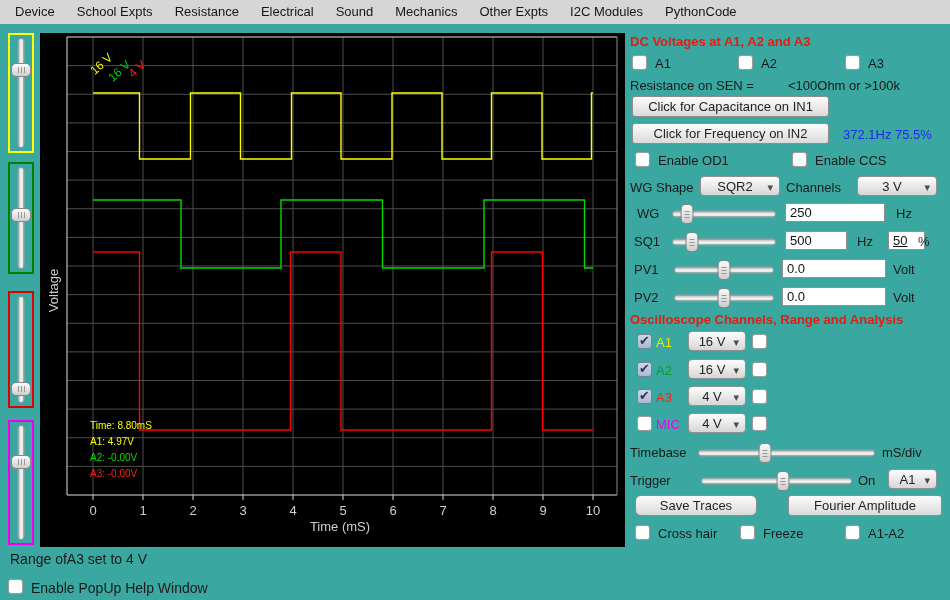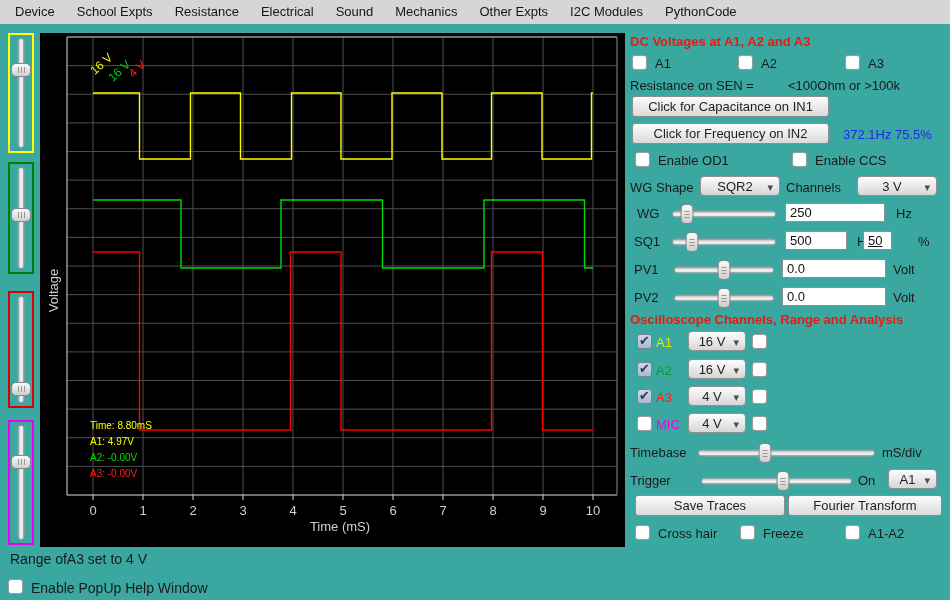--- a/index.html
+++ b/index.html
@@ -201,21 +201,21 @@
   <input class="field" style="left: 785px; top: 203px; width: 100px;" value="250">
   <span class="lbl" style="left:896px; top:206px;">Hz</span>
 
   <span class="lbl" style="left:634px; top:234px;">SQ1</span>
   <div class="hslider" style="left:672px; top:232px; width:104px;">
     <div class="hgroove"></div>
     <div class="hhandle" style="left: 19%;"></div>
   </div>
   <input class="field" style="left: 785px; top: 231px; width: 62px;" value="500">
   <span class="lbl" style="left:857px; top:234px;">Hz</span>
-  <input class="field" style="left: 863px; top: 231px; width: 29px; text-decoration: underline;" value="50">
+  <input class="field" style="left: 888px; top: 231px; width: 37px; text-decoration: underline;" value="50">
   <span class="lbl" style="left:918px; top:234px;">%</span>
 
   <span class="lbl" style="left:634px; top:262px;">PV1</span>
   <div class="hslider" style="left:674px; top:260px; width:100px;">
     <div class="hgroove"></div>
     <div class="hhandle" style="left: 50%;"></div>
   </div>
   <input class="field" style="left: 782px; top: 259px; width: 104px;" value="0.0">
   <span class="lbl" style="left:893px; top:262px;">Volt</span>
 
@@ -272,22 +272,22 @@
   <div class="hslider" style="left:701px; top:471px; width:151px;">
     <div class="hgroove"></div>
     <div class="hhandle" style="left: 54%;"></div>
   </div>
   <span class="lbl" style="left:858px; top:473px;">On</span>
   <div class="select" style="left:888px; top:469px; width:49px;">
     <span class="sel-text">A1</span>
     <span class="arrow"></span>
   </div>
 
-  <button class="btn" style="left:635px; top:495px; width:150px;">Save Traces</button>
-  <button class="btn" style="left:788px; top:495px; width:154px;">Fourier Transform</button>
+  <button class="btn" style="left:635px; top:495px; width:122px;border-radius:6px;">Save Traces</button>
+  <button class="btn" style="left:788px; top:495px; width:154px;">Fourier Amplitude</button>
 
   <div class="cb" style="left:635px; top:525px;"></div>
   <span class="lbl" style="left:658px; top:526px;">Cross hair</span>
   <div class="cb" style="left:740px; top:525px;"></div>
   <span class="lbl" style="left:763px; top:526px;">Freeze</span>
   <div class="cb" style="left:845px; top:525px;"></div>
   <span class="lbl" style="left:868px; top:526px;">A1-A2</span>
 
   <span class="lbl" style="left:10px; top:551px; font-size:14px;">Range ofA3 set to 4 V</span>
   <div class="cb" style="left:8px; top:579px;"></div>

